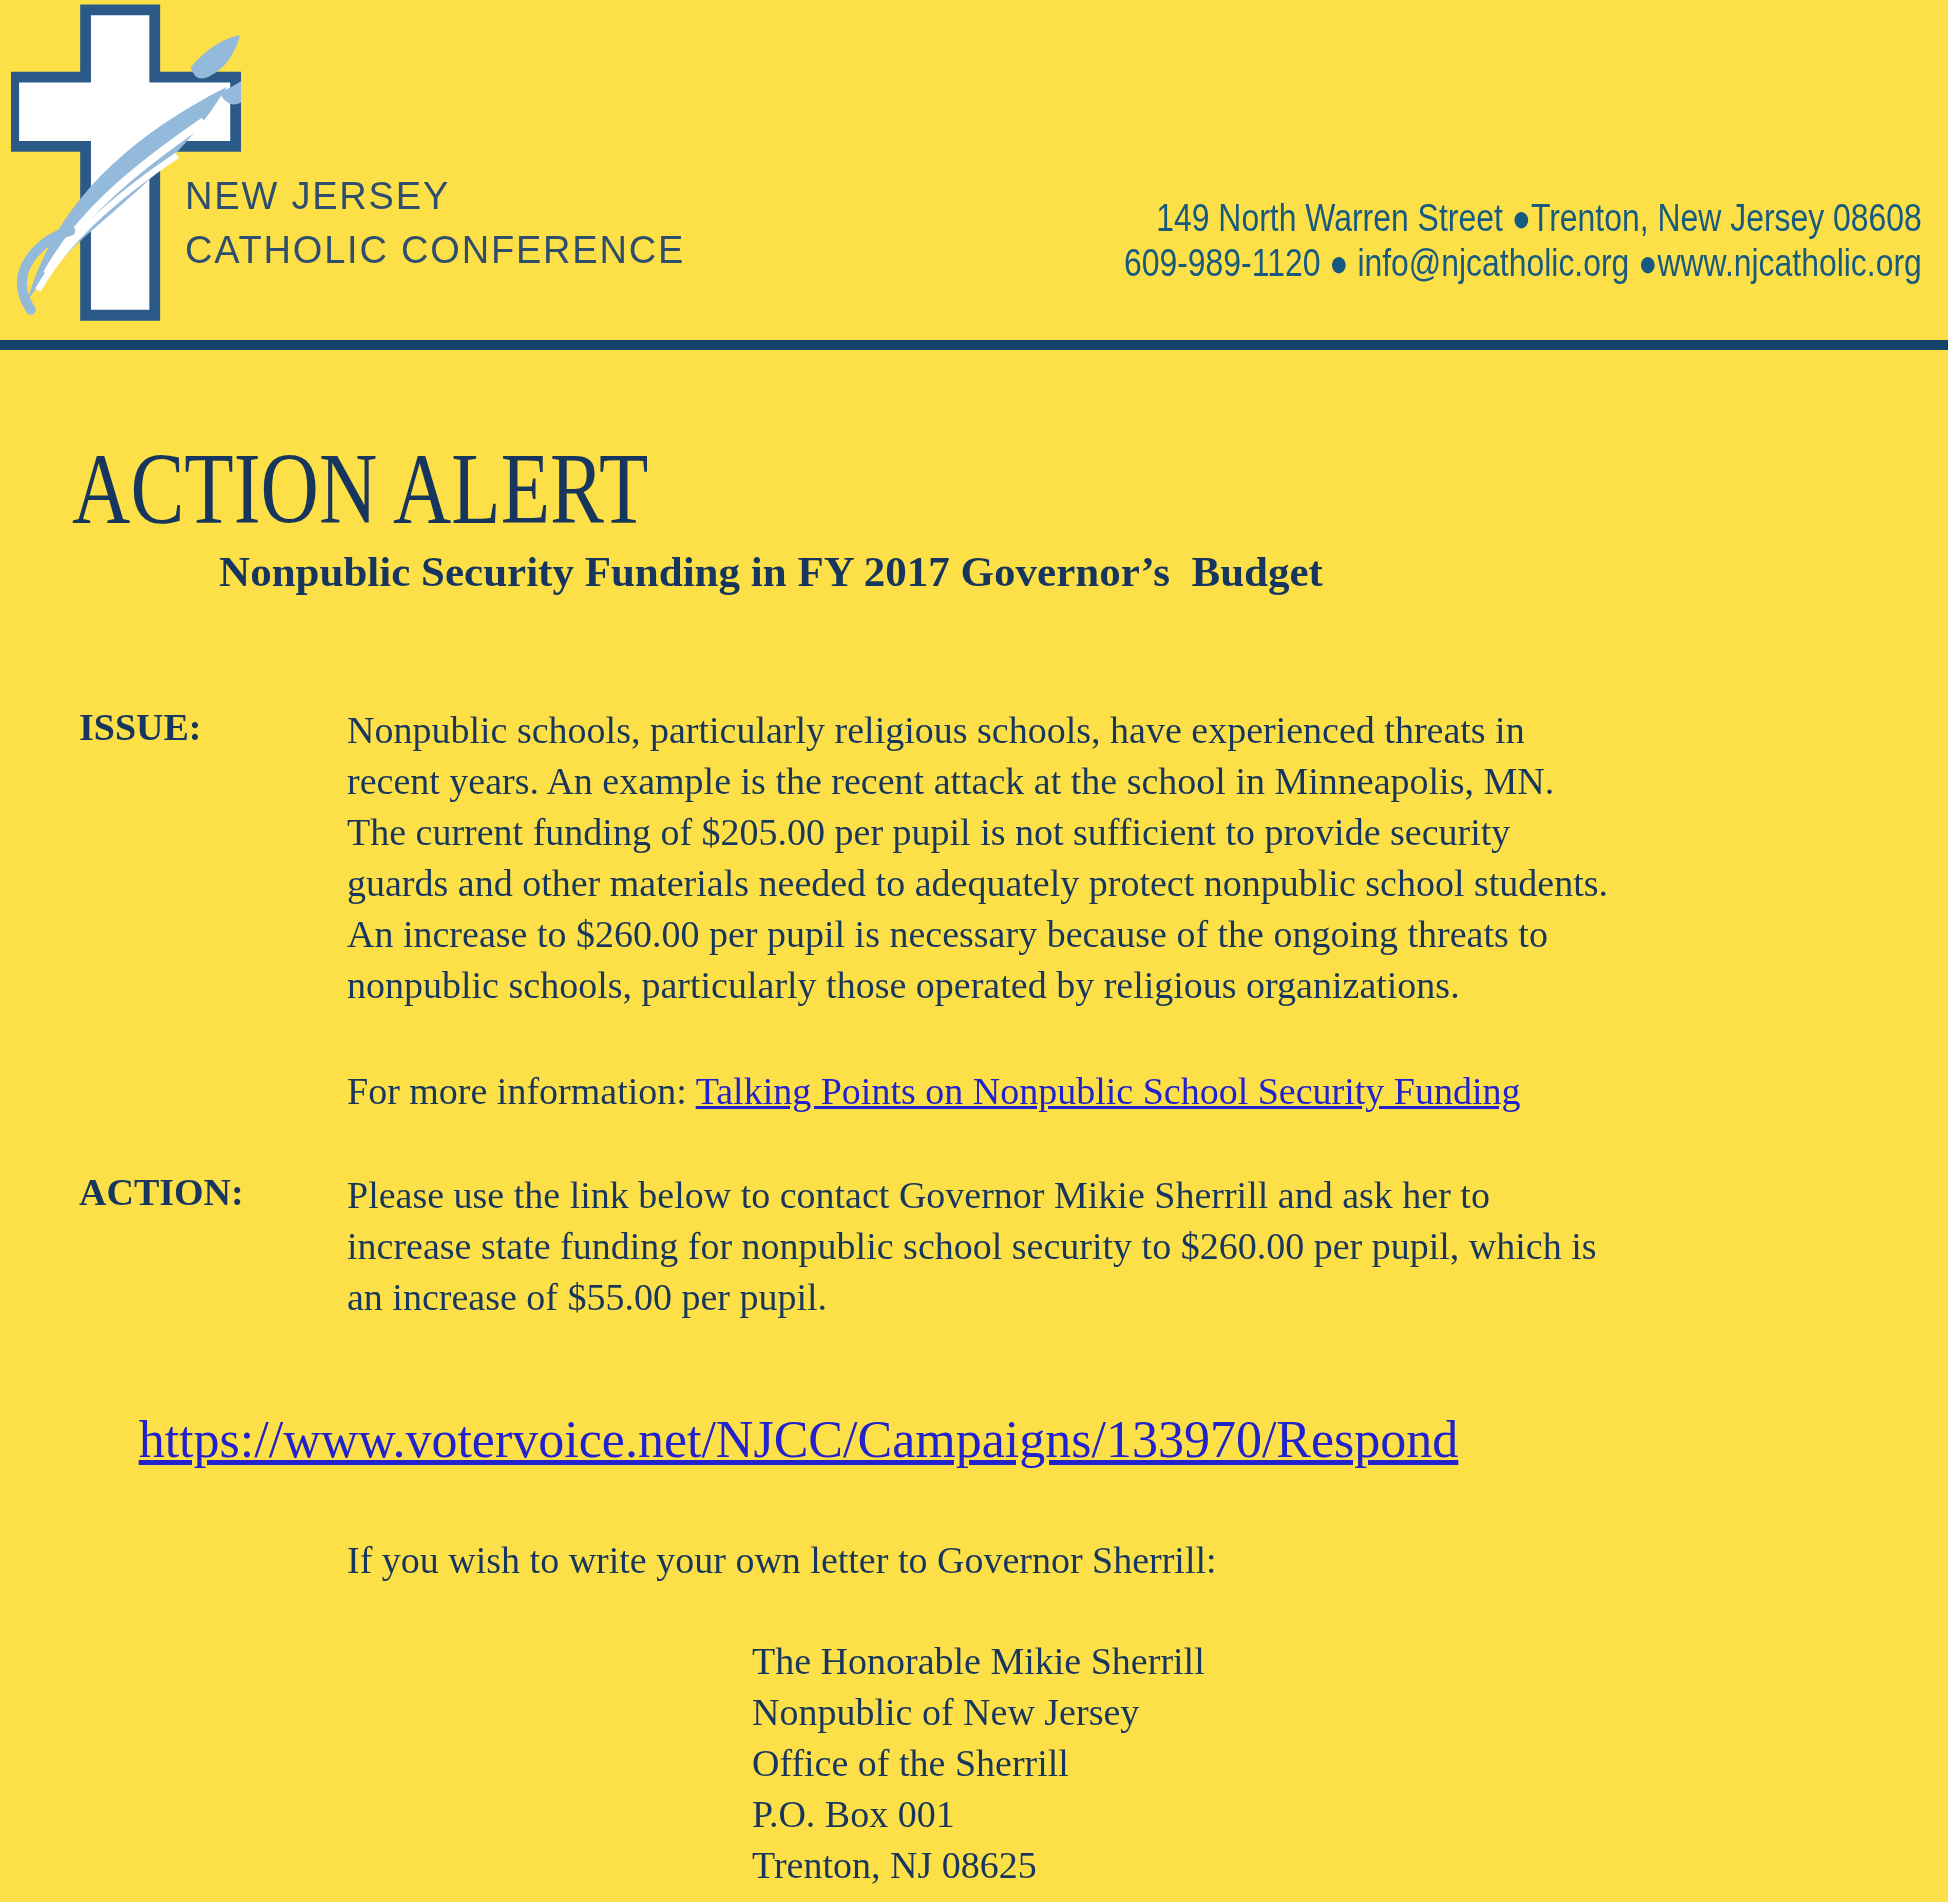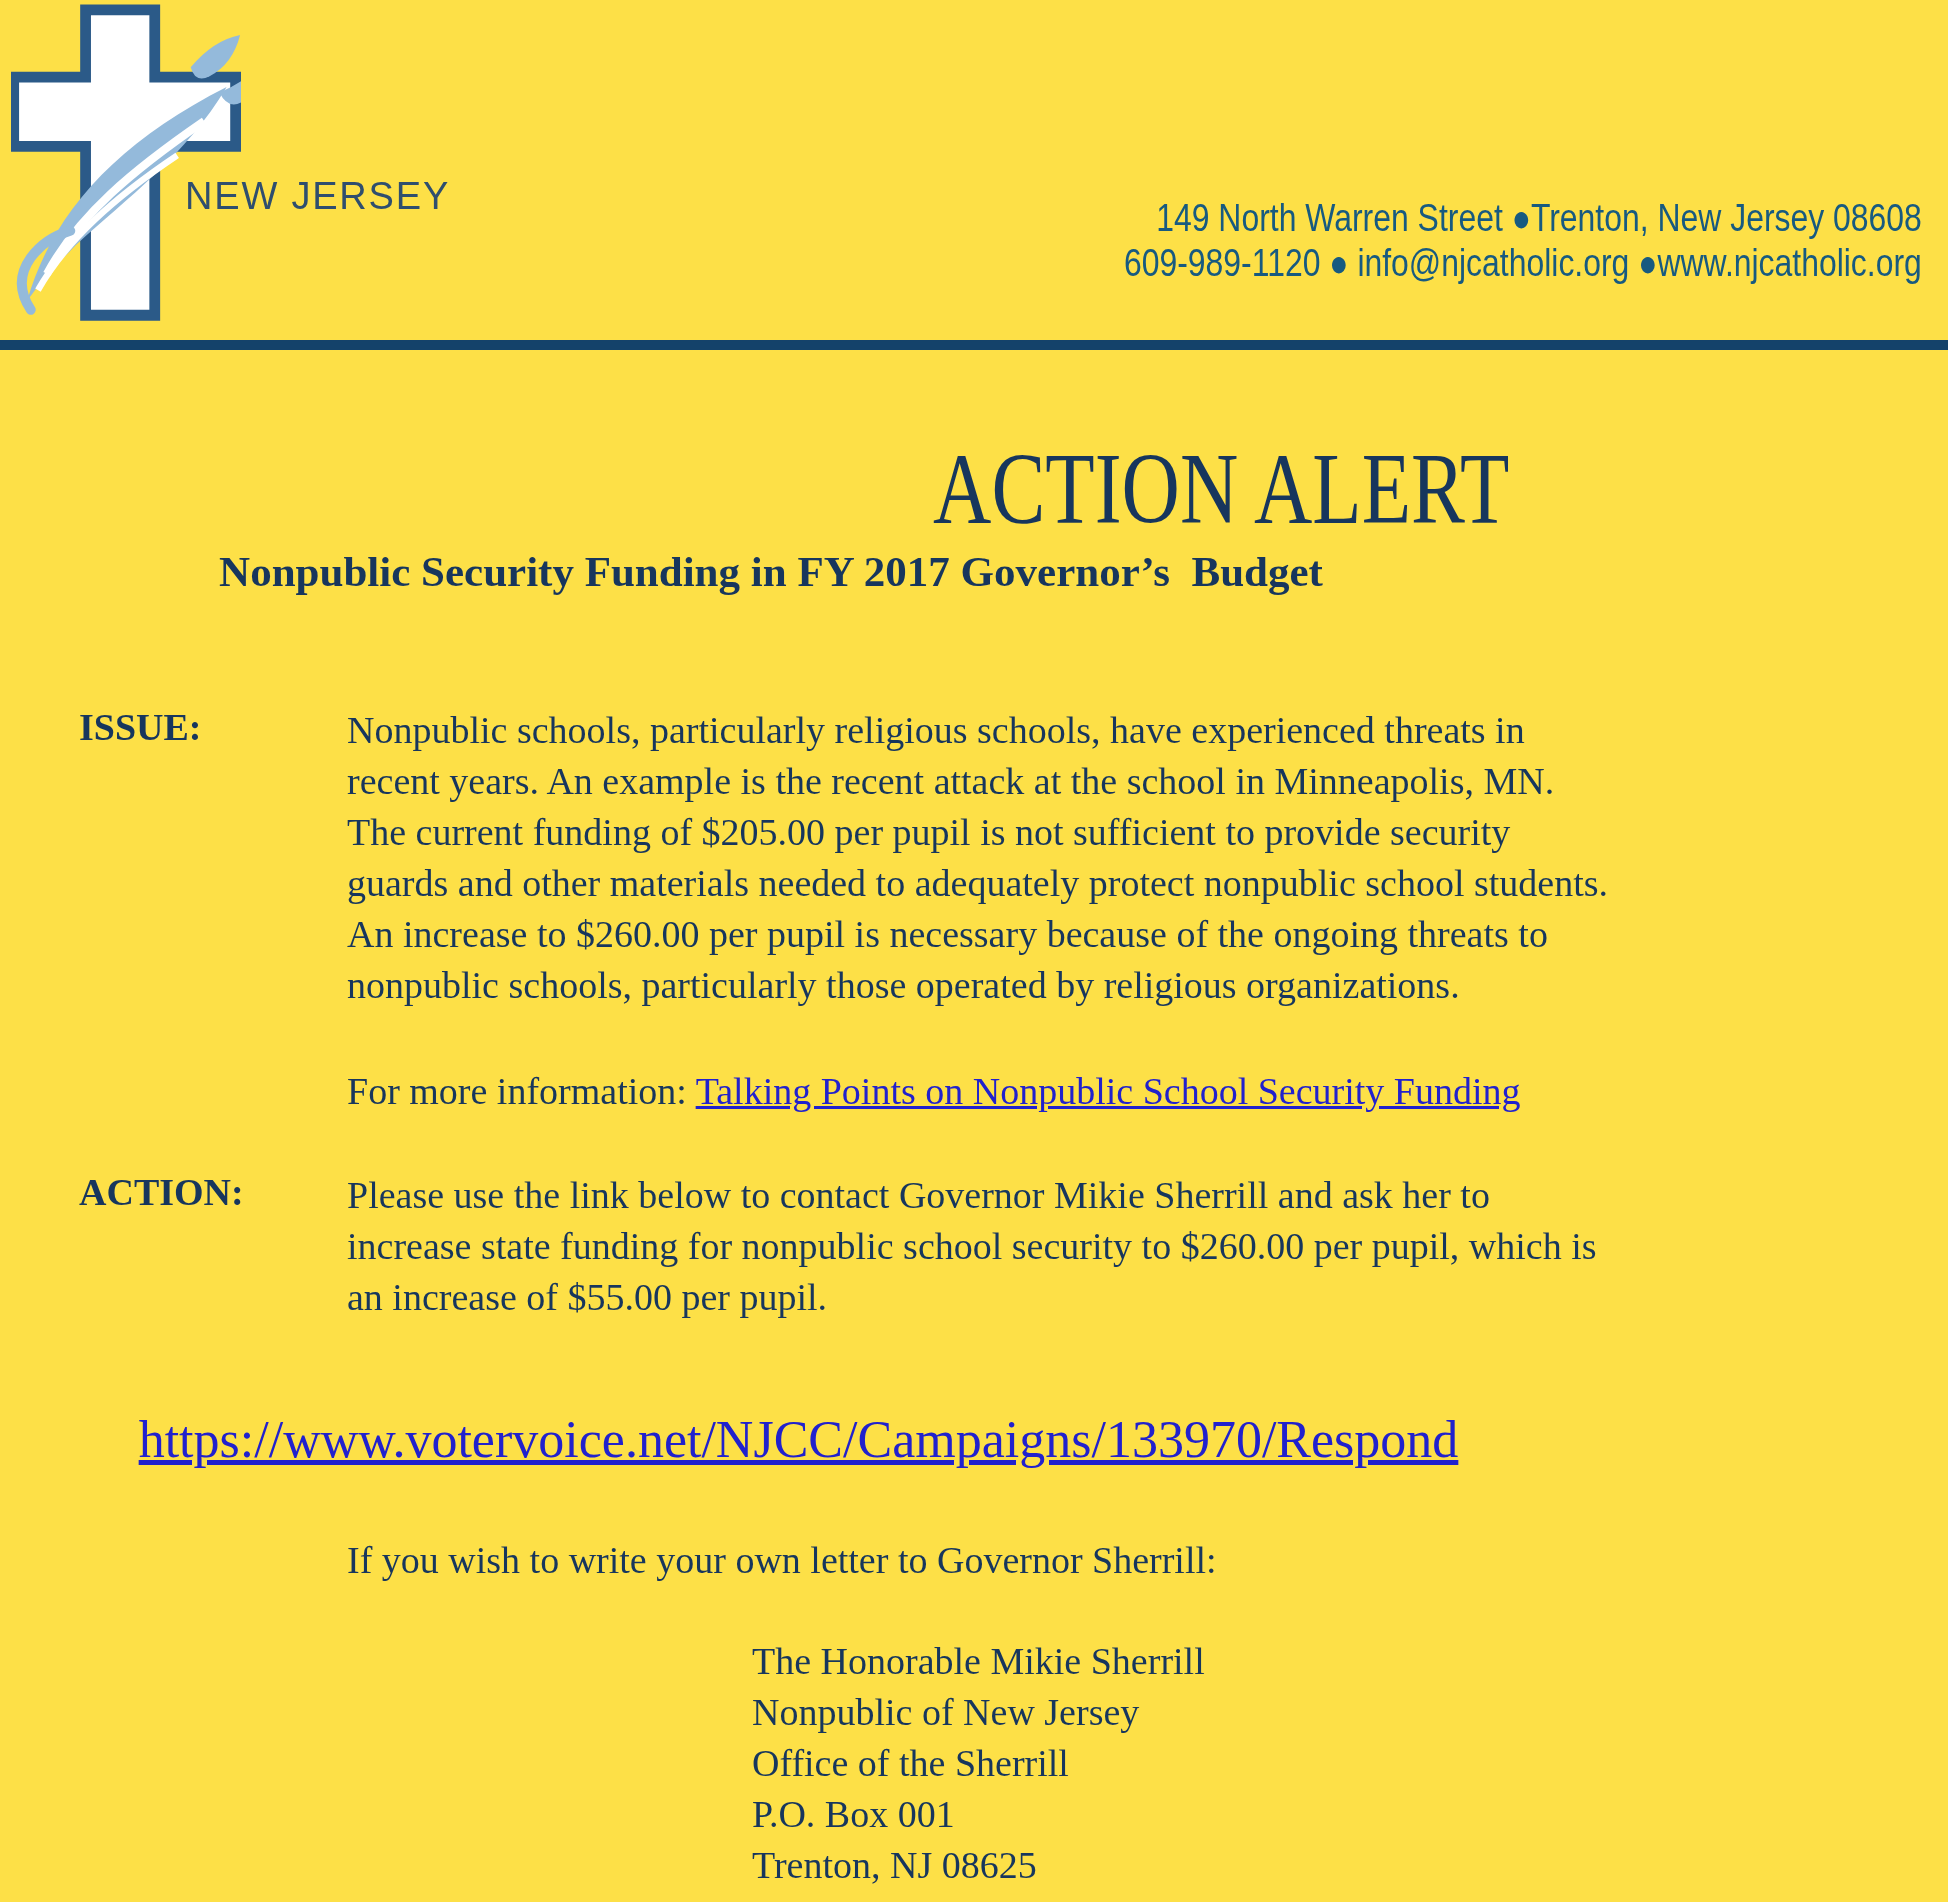--- a/index.html
+++ b/index.html
@@ -34,21 +34,21 @@
     font-family:"Liberation Sans","DejaVu Sans",sans-serif;
     font-size:38px;line-height:45px;
     color:var(--contact-teal);
     transform:scaleX(0.84);transform-origin:100% 0;
     white-space:nowrap;
   }
   .rule{position:absolute;left:0;top:340px;width:1949px;height:10px;background:var(--rule);}
   
   .main-title{
     position:absolute;left:0;top:439px;width:1582px;
-    text-align:right;font-size:101px;line-height:101px;
+    text-align:left;font-size:101px;line-height:101px;
     color:var(--navy);white-space:nowrap;
   }
   .main-title > span{display:inline-block;transform:scaleX(0.80);transform-origin:50% 50%;}
   .subtitle{
     position:absolute;left:0;top:547px;width:1542px;
     text-align:center;font-size:43px;font-weight:bold;
     color:var(--navy);white-space:pre-wrap;
   }
   
   .sec-label{
@@ -87,20 +87,21 @@
     <path d="M18,330 C45,235 115,155 240,92 C195,168 130,215 72,268 C52,288 32,310 18,330 Z" fill="var(--logo-light)"></path>
     <path d="M40,300 C75,235 135,185 215,130" fill="none" stroke="#ffffff" stroke-width="9"></path>
     <path d="M30,318 C62,262 115,215 185,168" fill="none" stroke="#ffffff" stroke-width="7"></path>
     <path d="M22,340 q-20,-30 0,-58 q16,-22 44,-30" fill="none" stroke="var(--logo-light)" stroke-width="11" stroke-linecap="round"></path>
     <path d="M200,70 q25,-30 55,-36 q-8,32 -34,46 q-16,8 -21,-10 Z" fill="var(--logo-light)"></path>
     <path d="M232,98 q30,-12 48,-34 q0,28 -22,44 q-16,10 -26,-10 Z" fill="var(--logo-light)"></path>
   </svg>
 
   <div class="logo-text">
     <div>NEW JERSEY</div>
+    <div>CATHOLIC CONFERENCE</div>
   </div>
 
   <div class="contact">
     <div>149 North Warren Street ●Trenton, New Jersey 08608</div>
     <div>609-989-1120 ● info@njcatholic.org ●www.njcatholic.org</div>
   </div>
 
   <div class="rule"></div>
 
   <div class="main-title">

